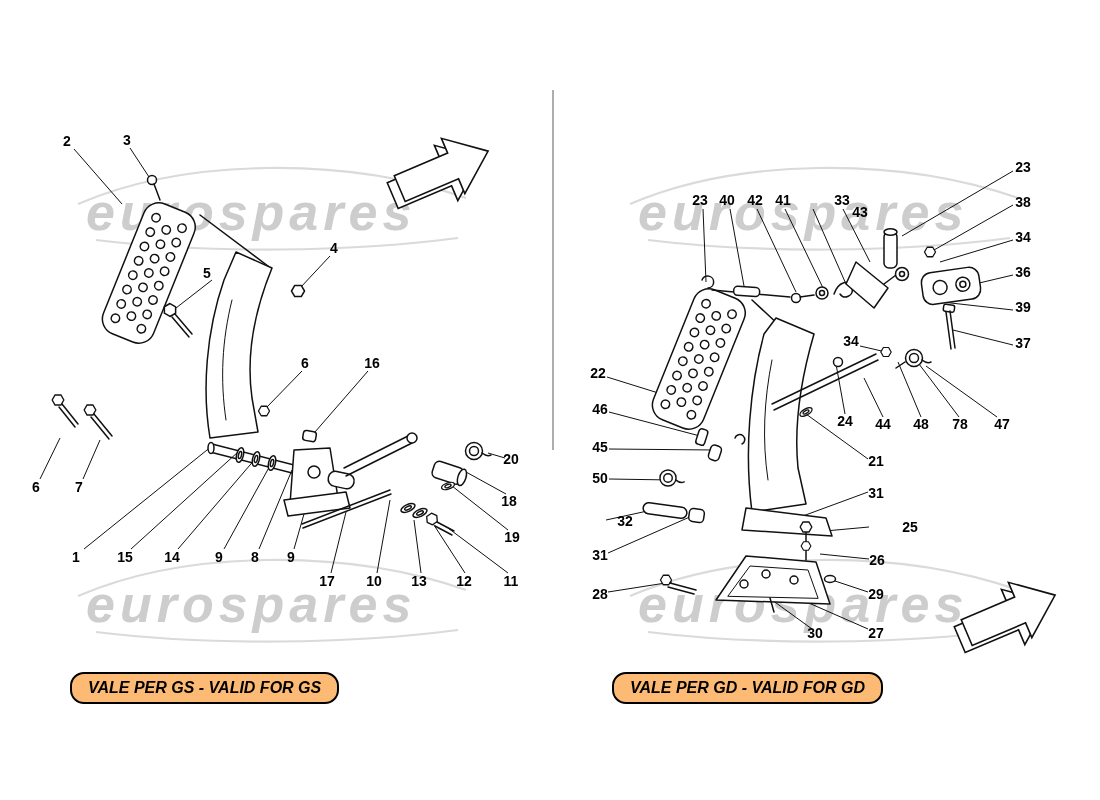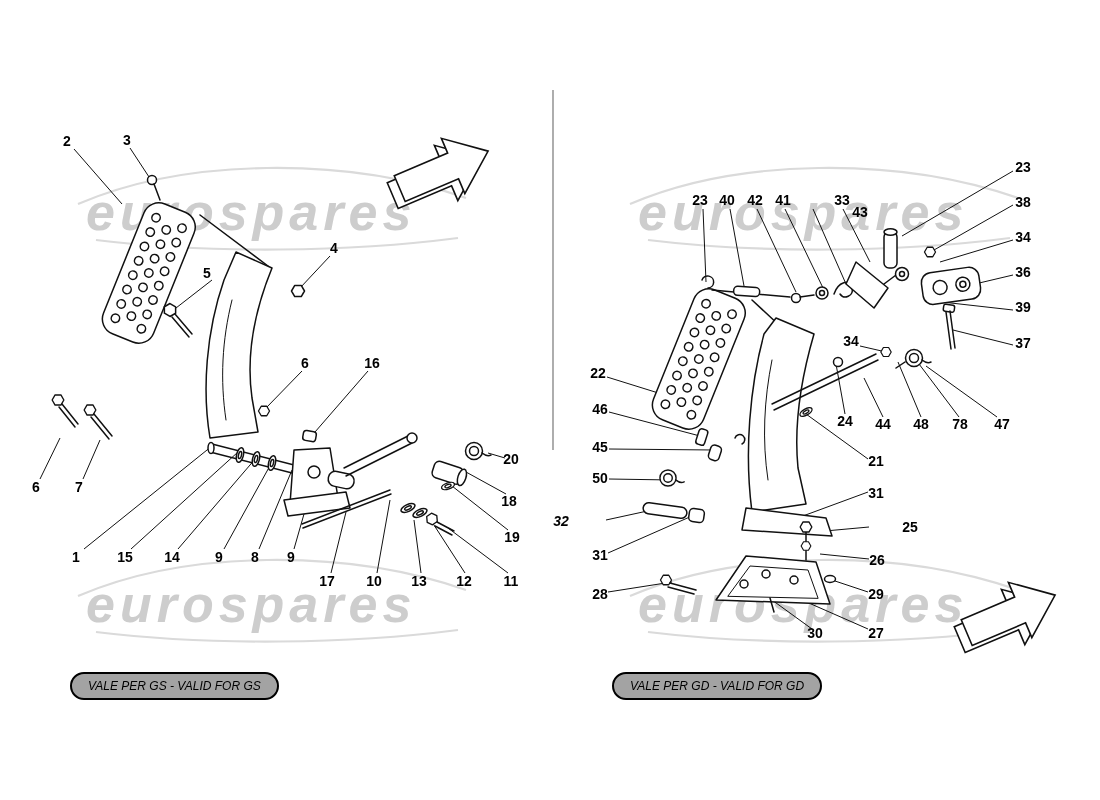--- a/index.html
+++ b/index.html
@@ -5,22 +5,22 @@
   html,body{margin:0;padding:0;background:#fff;}
   .page{position:relative;width:1100px;height:800px;background:#fff;overflow:hidden;
         font-family:"Liberation Sans",sans-serif;}
   .page svg{position:absolute;left:0;top:0;}
   .wm{font-family:"Liberation Sans",sans-serif;font-size:52px;font-style:italic;
       font-weight:bold;fill:#cdcdcd;letter-spacing:5px;}
   .callout-layer{position:absolute;left:0;top:0;width:1100px;height:800px;}
   .callout{position:absolute;transform:translate(-50%,-50%);font-size:14px;
            font-weight:bold;color:#000;line-height:1;}
   .caption{position:absolute;border:2.2px solid #000;border-radius:14px;
-           padding:5px 16px;font-size:12px;font-weight:normal;font-style:italic;
-           background:#a3a3a3;white-space:nowrap;color:#000;}
+           padding:5px 16px;font-size:16px;font-weight:bold;font-style:italic;
+           background:#fdba74;white-space:nowrap;color:#000;}
   .caption-left{left:70px;top:672px;}
   .caption-right{left:612px;top:672px;}
 </style>
 </head>
 <body>
 
 <div class="page">
 
 <svg width="1100" height="800" viewBox="0 0 1100 800">
   <defs>
@@ -237,21 +237,21 @@
       <span class="callout" style="left: 600px; top: 409px;">46</span>
       <span class="callout" style="left: 600px; top: 447px;">45</span>
       <span class="callout" style="left: 600px; top: 478px;">50</span>
       <span class="callout" style="left: 845px; top: 421px;">24</span>
       <span class="callout" style="left: 883px; top: 424px;">44</span>
       <span class="callout" style="left: 921px; top: 424px;">48</span>
       <span class="callout" style="left: 960px; top: 424px;">78</span>
       <span class="callout" style="left: 1002px; top: 424px;">47</span>
       <span class="callout" style="left: 876px; top: 461px;">21</span>
       <span class="callout" style="left: 876px; top: 493px;">31</span>
-      <span class="callout" style="left: 561px; top: 521px; font-style: italic;">32</span>
+      <span class="callout" style="left: 625px; top: 521px;">32</span>
       <span class="callout" style="left: 600px; top: 555px;">31</span>
       <span class="callout" style="left: 910px; top: 527px;">25</span>
       <span class="callout" style="left: 877px; top: 560px;">26</span>
       <span class="callout" style="left: 600px; top: 594px;">28</span>
       <span class="callout" style="left: 876px; top: 594px;">29</span>
       <span class="callout" style="left: 815px; top: 633px;">30</span>
       <span class="callout" style="left: 876px; top: 633px;">27</span>
     </div>
 
   <div class="caption caption-left">VALE PER GS - VALID FOR GS</div>

